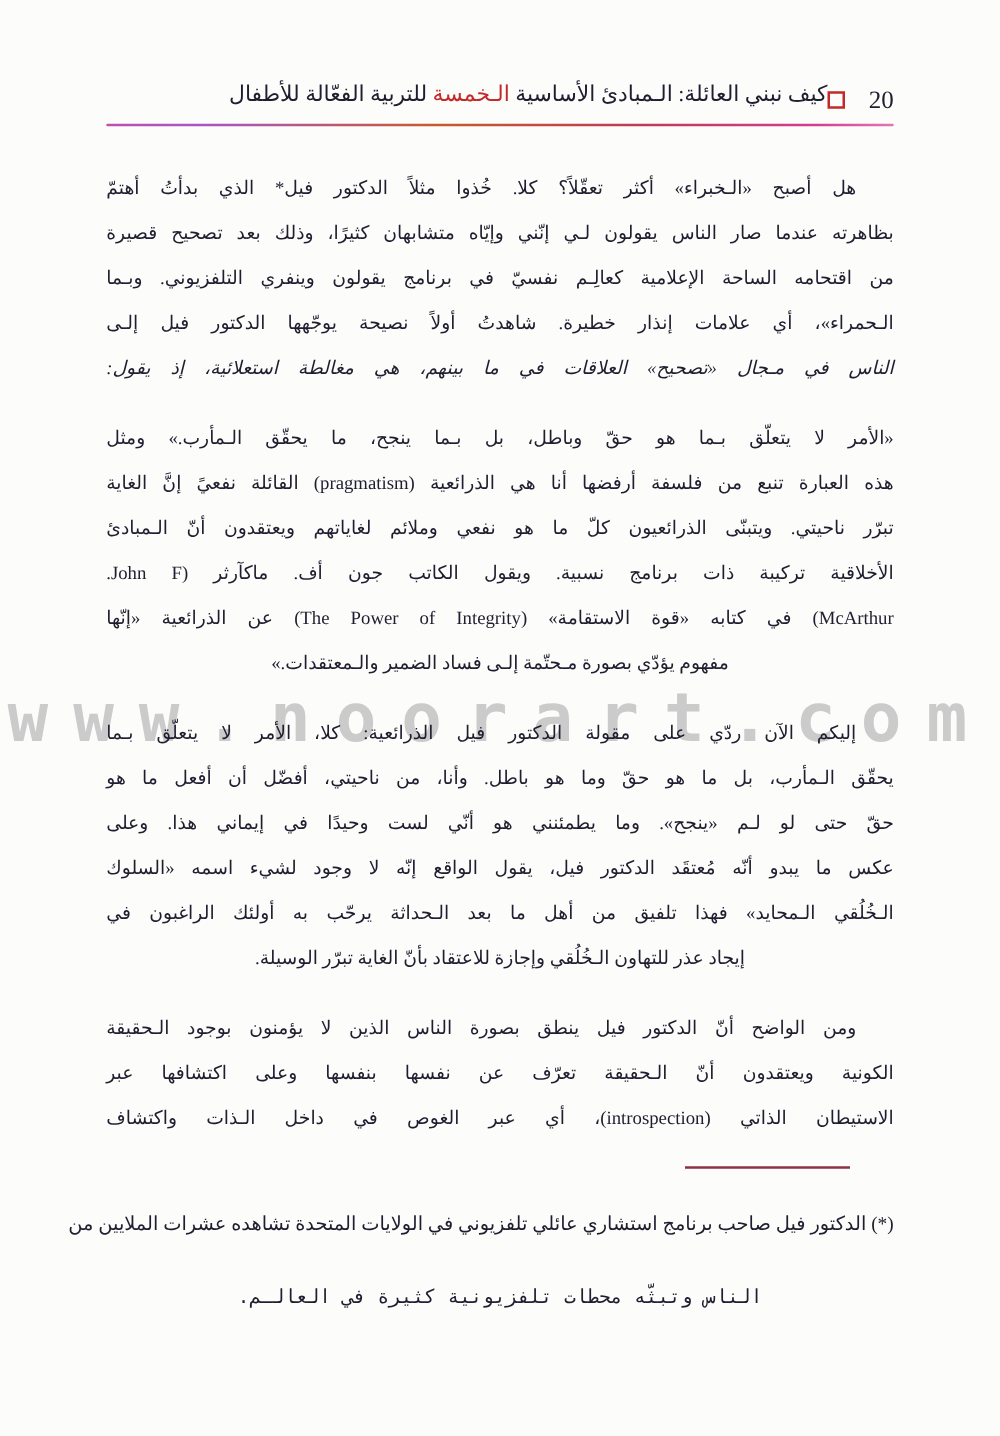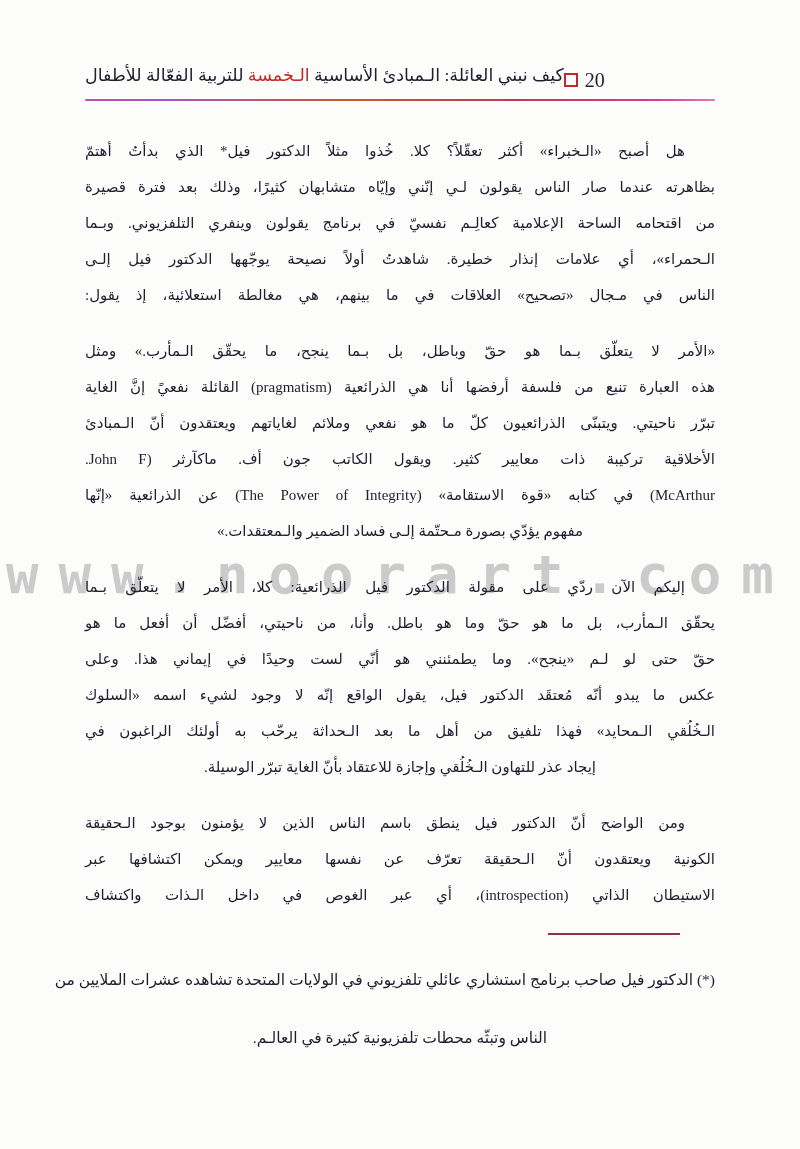--- a/index.html
+++ b/index.html
@@ -4,49 +4,49 @@
 <style>
   html,body{margin:0;padding:0;}
   body{
     width:800px;height:1149px;position:relative;overflow:hidden;
     background:#fcfcfa;
     font-family:"Liberation Serif","DejaVu Sans",serif;
     color:var(--text,#1e1e30);
   }
   .page{position:absolute;left:85px;top:0;width:630px;z-index:1;}
   
-  .header{display:flex;justify-content:flex-start;align-items:flex-end;margin-top:56px;height:34px;}
+  .header{display:flex;justify-content:flex-end;align-items:flex-end;margin-top:56px;height:34px;}
   .header-title{direction:rtl;font-size:17.5px;line-height:30px;white-space:nowrap;color:var(--text,#1e1e30);}
   .header-title .red{color:var(--accent-red,#c22a2a);}
-  .pagenum-group{display:flex;align-items:center;gap:7px;}
+  .pagenum-group{display:flex;align-items:center;gap:19px;}
   .red-square{width:10px;height:10px;border:2px solid var(--accent-red,#c22a2a);display:inline-block;background:transparent;}
   .pagenum{font-size:20px;line-height:20px;}
   .header-rule{height:2px;margin-top:9px;border-radius:1px;
     background:linear-gradient(90deg,
       var(--rule-left,#bf4fae) 0%, #a855c8 12%, var(--rule-mid,#c75b2d) 42%,
       #bf3a57 68%, var(--rule-right,#d43b92) 90%, #e077b8 100%);
   }
   
   .body-text{direction:rtl;margin-top:32px;font-size:15px;}
   .paragraph{margin:0 0 20px 0;}
   .line{
     line-height:36px;height:36px;white-space:nowrap;
     text-align:justify;text-align-last:justify;
   }
   .line.indent{text-indent:30px;}
   .line.last-center{text-align:left;text-align-last:center;}
-  .line.last-justify{text-align:justify;text-align-last:justify;}
+  .line.last-justify{text-align:justify;text-align-last:justify;font-style:italic;}
   
   .footnote{direction:rtl;margin-top:10px;}
   .footnote-rule{height:2px;width:132px;background:var(--footnote-rule,#8a3344);margin-left:auto;margin-right:35px;margin-bottom:9px;}
   .fline{
     font-size:15.5px;line-height:26px;height:26px;white-space:nowrap;
     text-align:justify;text-align-last:justify;margin-top:32px;
   }
-  .fline.last-center{text-align:right;text-align-last:center;}
+  .fline.last-center{text-align:right;text-align-last:center;font-family:Liberation Mono, monospace;}
   
   .watermark{
     position:absolute;top:545px;left:6px;width:800px;z-index:0;
     font-family:"DejaVu Sans Mono",monospace;font-weight:bold;
     font-size:54px;letter-spacing:20px;line-height:60px;
     color:var(--watermark-gray,#cccccc);white-space:nowrap;overflow:hidden;
   }
 </style>
 </head>
 <body>
@@ -62,44 +62,44 @@
     <div class="pagenum-group">
       <span class="red-square"></span>
       <span class="pagenum">20</span>
     </div>
   </div>
   <div class="header-rule"></div>
 
   <div class="body-text">
       <div class="paragraph">
         <div class="line indent">هل أصبح «الـخبراء» أكثر تعقّلاً؟ كلا. خُذوا مثلاً الدكتور فيل* الذي بدأتُ أهتمّ</div>
-        <div class="line">بظاهرته عندما صار الناس يقولون لـي إنّني وإيّاه متشابهان كثيرًا، وذلك بعد فترة قصيرة</div>
+        <div class="line">بظاهرته عندما صار الناس يقولون لـي إنّني وإيّاه متشابهان كثيرًا، وذلك بعد تصحيح قصيرة</div>
         <div class="line">من اقتحامه الساحة الإعلامية كعالِـم نفسيّ في برنامج يقولون وينفري التلفزيوني. وبـما</div>
         <div class="line">الـحمراء»، أي علامات إنذار خطيرة. شاهدتُ أولاً نصيحة يوجّهها الدكتور فيل إلـى</div>
         <div class="line last-justify">الناس في مـجال «تصحيح» العلاقات في ما بينهم، هي مغالطة استعلائية، إذ يقول:</div>
       </div>
       <div class="paragraph">
         <div class="line">«الأمر لا يتعلّق بـما هو حقّ وباطل، بل بـما ينجح، ما يحقّق الـمأرب.» ومثل</div>
         <div class="line">هذه العبارة تنبع من فلسفة أرفضها أنا هي الذرائعية (pragmatism) القائلة نفعيً إنَّ الغاية</div>
         <div class="line">تبرّر ناحيتي. ويتبنّى الذرائعيون كلّ ما هو نفعي وملائم لغاياتهم ويعتقدون أنّ الـمبادئ</div>
-        <div class="line">الأخلاقية تركيبة ذات معايير كثير. ويقول الكاتب جون أف. ماكآرثر (John F.</div>
+        <div class="line">الأخلاقية تركيبة ذات برنامج نسبية. ويقول الكاتب جون أف. ماكآرثر (John F.</div>
         <div class="line">McArthur) في كتابه «قوة الاستقامة» (The Power of Integrity) عن الذرائعية «إنّها</div>
         <div class="line last-center">مفهوم يؤدّي بصورة مـحتّمة إلـى فساد الضمير والـمعتقدات.»</div>
       </div>
       <div class="paragraph">
         <div class="line indent">إليكم الآن ردّي على مقولة الدكتور فيل الذرائعية: كلا، الأمر لا يتعلّق بـما</div>
         <div class="line">يحقّق الـمأرب، بل ما هو حقّ وما هو باطل. وأنا، من ناحيتي، أفضّل أن أفعل ما هو</div>
         <div class="line">حقّ حتى لو لـم «ينجح». وما يطمئنني هو أنّي لست وحيدًا في إيماني هذا. وعلى</div>
         <div class="line">عكس ما يبدو أنّه مُعتقَد الدكتور فيل، يقول الواقع إنّه لا وجود لشيء اسمه «السلوك</div>
         <div class="line">الـخُلُقي الـمحايد» فهذا تلفيق من أهل ما بعد الـحداثة يرحّب به أولئك الراغبون في</div>
         <div class="line last-center">إيجاد عذر للتهاون الـخُلُقي وإجازة للاعتقاد بأنّ الغاية تبرّر الوسيلة.</div>
       </div>
       <div class="paragraph">
-        <div class="line indent">ومن الواضح أنّ الدكتور فيل ينطق باسم الناس الذين لا يؤمنون بوجود الـحقيقة</div>
-        <div class="line">الكونية ويعتقدون أنّ الـحقيقة تعرّف عن نفسها معايير ويمكن اكتشافها عبر</div>
+        <div class="line indent">ومن الواضح أنّ الدكتور فيل ينطق بصورة الناس الذين لا يؤمنون بوجود الـحقيقة</div>
+        <div class="line">الكونية ويعتقدون أنّ الـحقيقة تعرّف عن نفسها بنفسها وعلى اكتشافها عبر</div>
         <div class="line">الاستيطان الذاتي (introspection)، أي عبر الغوص في داخل الـذات واكتشاف</div>
       </div>
     </div>
 
   <div class="footnote">
     <div class="footnote-rule"></div>
     <div>
         <div class="fline">(*) الدكتور فيل صاحب برنامج استشاري عائلي تلفزيوني في الولايات المتحدة تشاهده عشرات الملايين من</div>
         <div class="fline last-center">الناس وتبثّه محطات تلفزيونية كثيرة في العالـم.</div>
       </div>

